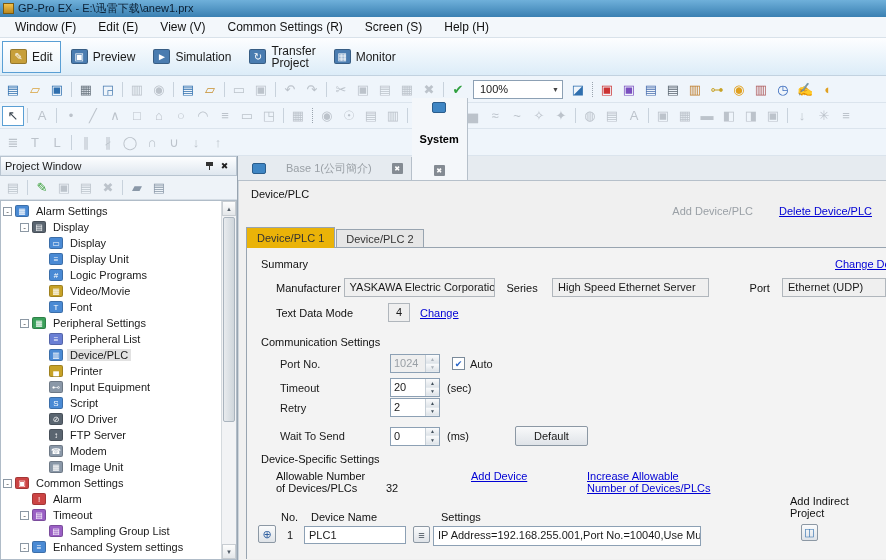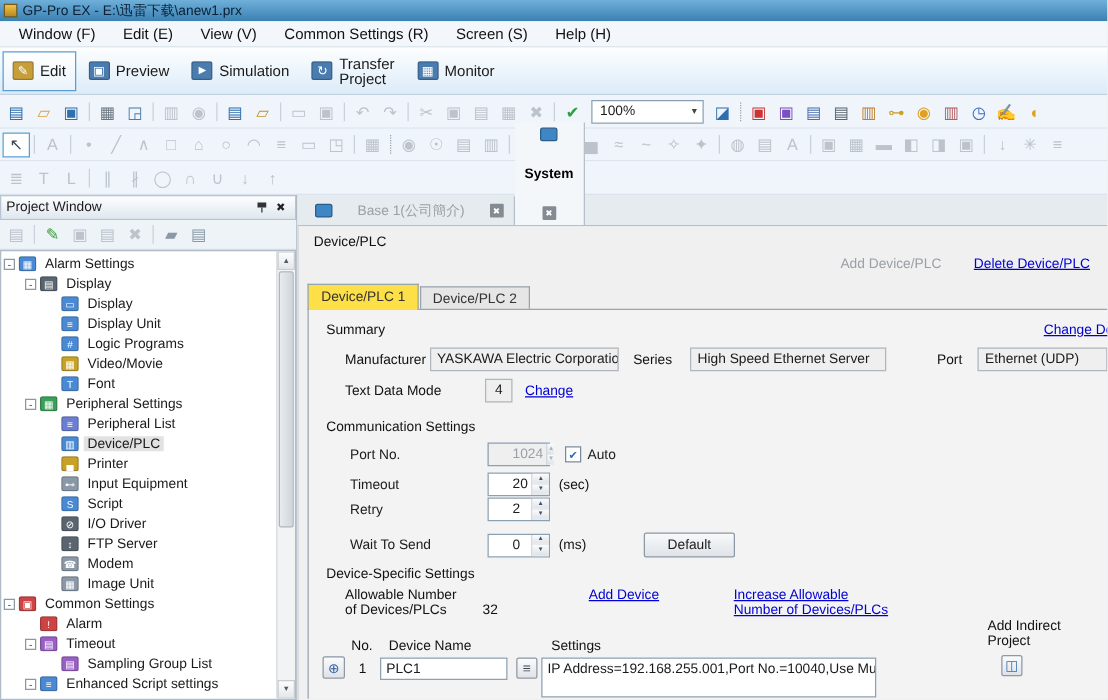--- a/index.html
+++ b/index.html
@@ -67,34 +67,34 @@
   .dtico { width:14px; height:11px; border-radius:2px; border:1px solid #2a5d8c; background:#3f86c4; }
   .dtclose { width:11px; height:11px; background:#848b93; color:#fff; font-size:7px; display:flex; align-items:center; justify-content:center; border-radius:1px; font-weight:normal; }
 
   .plc-panel { flex:1; background:#f0f0f0; border-left:1px solid #cdd5dd; position:relative; overflow:hidden; }
   .plc-heading { padding:7px 0 0 12px; font-size:11px; color:#111; }
   .plc-links { position:absolute; top:24px; right:14px; display:flex; gap:26px; font-size:11px; white-space:nowrap; }
   .link { color:#0000d4; text-decoration:underline; cursor:pointer; }
   .link.disabled { color:#9aa0a6; text-decoration:none; }
   .plc-tabs { display:flex; margin:26px 0 0 7px; align-items:flex-end; }
   .ptab { border:1px solid #98a4b0; border-bottom:none; background:#e6e6e6; padding:3px 9px; margin-right:1px; font-size:11px; position:relative; top:1px; color:#333; }
-  .ptab.active { background:#fde047; padding:4px 10px; z-index:2; }
+  .ptab.active { background:#eab308; padding:4px 10px; z-index:2; }
   .plc-content { position:relative; margin-left:7px; border-top:1px solid #98a4b0; border-left:1px solid #98a4b0; background:#f3f3f3; height:312px; }
 
   .sum-title { position:absolute; left:14px; top:10px; }
   .sum-change { position:absolute; left:588px; top:10px; white-space:nowrap; }
   .frow { position:absolute; left:0; right:0; display:flex; align-items:center; white-space:nowrap; }
   .ro-box { background:#efefef; border:1px solid #b0b6bc; padding:2px 5px; height:19px; overflow:hidden; white-space:nowrap; }
   .lbl { color:#111; }
 
   .comm-title { position:absolute; left:14px; top:88px; }
   .crow { position:absolute; left:0; display:flex; align-items:center; white-space:nowrap; }
   .clabel { margin-left:33px; width:110px; }
   .spin { width:50px; height:19px; background:#fff; border:1px solid #8ca0b4; display:flex; }
-  .spinval { flex:1; padding:2px 3px; font-size:11px;margin-left:16px; }
+  .spinval { flex:1; padding:2px 3px; font-size:11px; }
   .spinbtns { width:14px; display:flex; flex-direction:column; border-left:1px solid #c5ced6; }
   .sb2 { flex:1; font-size:5px; color:#44525e; display:flex; align-items:center; justify-content:center; background:linear-gradient(#fafbfc,#dfe4e9); border-bottom:1px solid #e5eaee; }
   .spin.disabled { background:#efefef; } .spin.disabled .spinval { color:#9aa0a6; } .spin.disabled .sb2 { color:#aab2ba; }
   .unit { margin-left:7px; }
   .cbwrap { display:flex; align-items:center; gap:5px; margin-left:12px; }
   .cbbox { width:13px; height:13px; background:#fff; border:1px solid #7a8a9a; display:flex; align-items:center; justify-content:center; font-size:9px; color:#2a66c8; }
   .defbtn { margin-left:46px; width:73px; height:20px; background:linear-gradient(#f8f9fa,#dfe3e8); border:1px solid #8c98a4; border-radius:2px; display:flex; align-items:center; justify-content:center; font-size:11px; }
 
   .ds { position:absolute; left:0; top:205px; right:0; height:107px; }
   .ds-title { position:absolute; left:14px; top:0; }
@@ -107,21 +107,21 @@
   .ds-ind1 { position:absolute; left:543px; top:42px; }
   .ds-ind2 { position:absolute; left:543px; top:54px; }
   .ds-colno { position:absolute; left:34px; top:58px; }
   .ds-colname { position:absolute; left:64px; top:58px; }
   .ds-colset { position:absolute; left:194px; top:58px; }
   .sqbtn { position:absolute; width:18px; height:18px; background:linear-gradient(#fafbfc,#dfe3e8); border:1px solid #8c98a4; border-radius:2px; display:flex; align-items:center; justify-content:center; font-size:11px; }
   .ds-btn1 { left:11px; top:72px; color:#2f5fa0; }
   .ds-no { position:absolute; left:40px; top:76px; }
   .ds-nameinput { position:absolute; left:57px; top:73px; width:102px; height:18px; background:#fff; border:1px solid #8ca0b4; padding:2px 4px; font-size:11px; }
   .ds-btn2 { left:166px; top:73px; width:17px; height:17px; color:#3a4550; }
-  .ds-setbox { position:absolute; left:186px; top:73px; width:268px; height:32px; background:#fff; border:1px solid #8ca0b4; padding:2px 4px; font-size:11px; white-space:nowrap; overflow:hidden; }
+  .ds-setbox { position:absolute; left:186px; top:73px; width:268px; height:20px; background:#fff; border:1px solid #8ca0b4; padding:2px 4px; font-size:11px; white-space:nowrap; overflow:hidden; }
   .ds-btn3 { left:554px; top:71px; width:17px; height:17px; color:#2f6fae; }
 </style>
 </head>
 <body>
 
 <div class="window">
 
   <div class="titlebar">
     <span class="app-icon"></span>
     <span>GP-Pro EX - E:\迅雷下载\anew1.prx</span>
@@ -572,21 +572,21 @@
               <span class="tlabel">Timeout</span>
             </div>
             <div class="trow" style="padding-left: 36px;">
               <span class="texp" style="visibility: hidden;">-</span>
               <span class="ticon" style="background: rgb(154, 95, 196);">▤</span>
               <span class="tlabel">Sampling Group List</span>
             </div>
             <div class="trow" style="padding-left: 19px;">
               <span class="texp">-</span>
               <span class="ticon" style="background: rgb(74, 138, 212);">≡</span>
-              <span class="tlabel">Enhanced Script settings</span>
+              <span class="tlabel">Enhanced System settings</span>
             </div>
           </div>
         <div class="tree-scroll">
           <div class="sb-btn">▲</div>
           <div class="sb-thumb"></div>
           <div class="sb-btn bottom">▼</div>
         </div>
       </div>
     </div>
 

